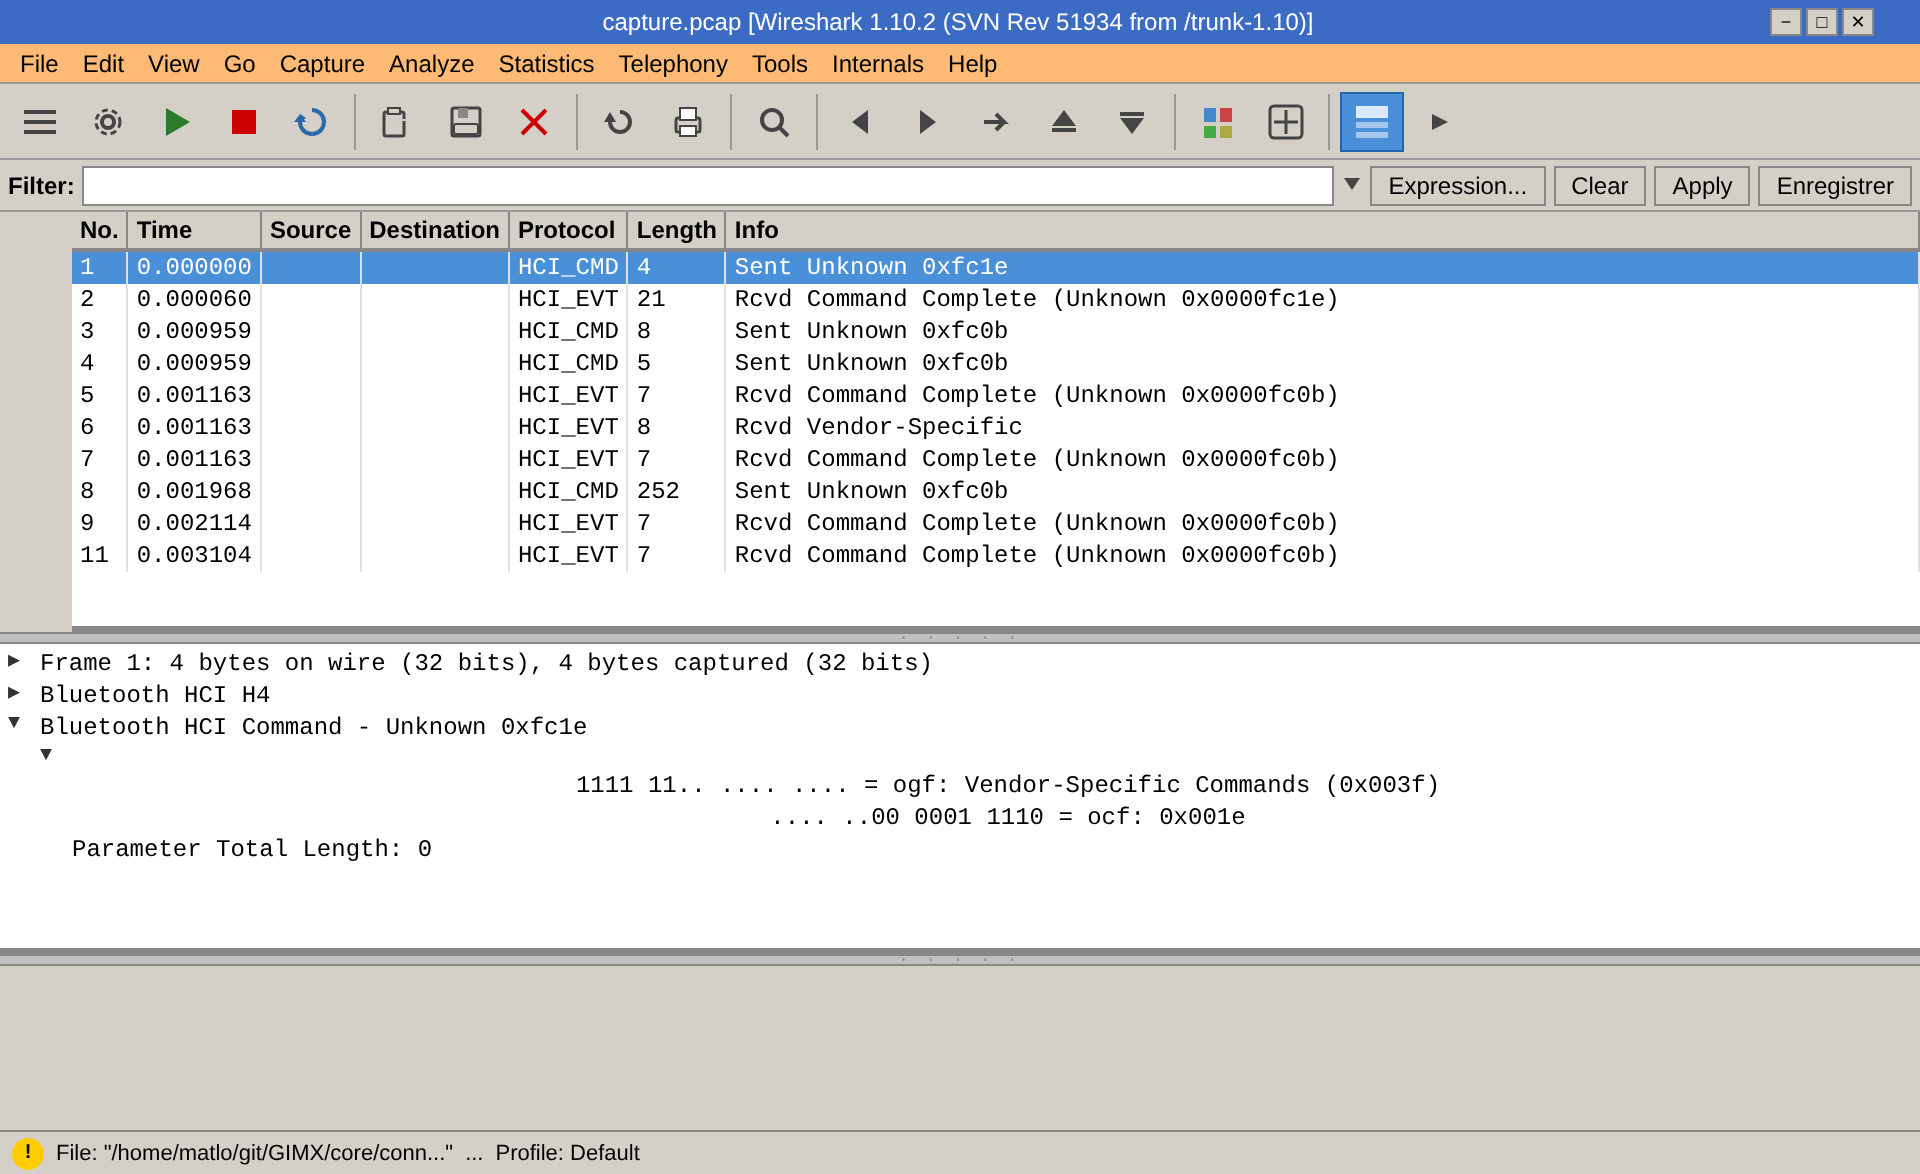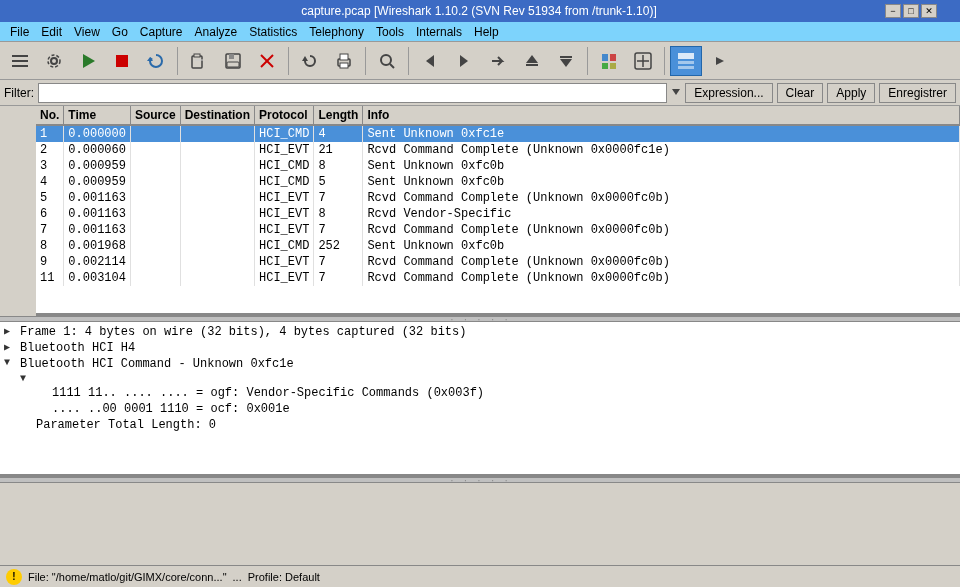--- a/index.html
+++ b/index.html
@@ -31,21 +31,21 @@
       width: 16px; height: 14px;
       background: #d4d0c8;
       border: 1px solid #888;
       font-size: 9px;
       display: flex; align-items: center; justify-content: center;
       cursor: pointer;
       color: #000;
     }
     
     #menubar {
-      background: #7dd3fc;
+      background: #fdba74;
       display: flex;
       align-items: center;
       padding: 2px 4px;
       height: 20px;
       font-family: sans-serif;
       font-size: 12px;
       border-bottom: 1px solid #999;
     }
     #menubar span {
       padding: 1px 6px;
@@ -76,21 +76,21 @@
       background: #d4d0c8;
       display: flex;
       align-items: center;
       padding: 3px 4px;
       height: 26px;
       border-bottom: 1px solid #999;
       gap: 4px;
       font-family: sans-serif;
       font-size: 12px;
     }
-    #filterbar label { font-weight: normal; }
+    #filterbar label { font-weight: bold; }
     #filter-input {
       flex: 1;
       height: 20px;
       border: 1px solid #888;
       background: white;
       padding: 1px 3px;
       font-size: 12px;
     }
     .filter-btn {
       padding: 2px 8px;
@@ -160,21 +160,21 @@
       padding: 1px 0;
     }
     .detail-expand {
       width: 12px;
       margin-right: 4px;
       color: #333;
       font-size: 10px;
       display: inline-block;
     }
     .detail-indent1 { padding-left: 16px; }
-    .detail-indent2 { padding-left: 32px; }
+    .detail-indent2 { padding-left: 32px; justify-content: center; }
     
     #hex-dump {
       height: 60px;
       overflow-y: auto;
       background: white;
       font-family: 'Courier New', monospace;
       font-size: 12px;
       padding: 2px 8px;
       display: flex;
       align-items: flex-start;

